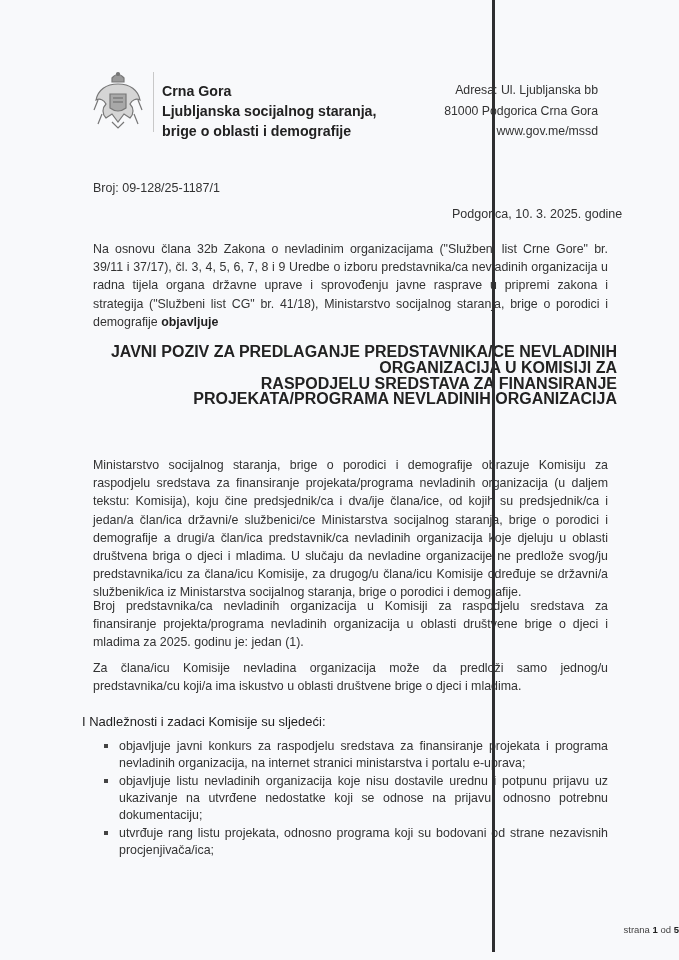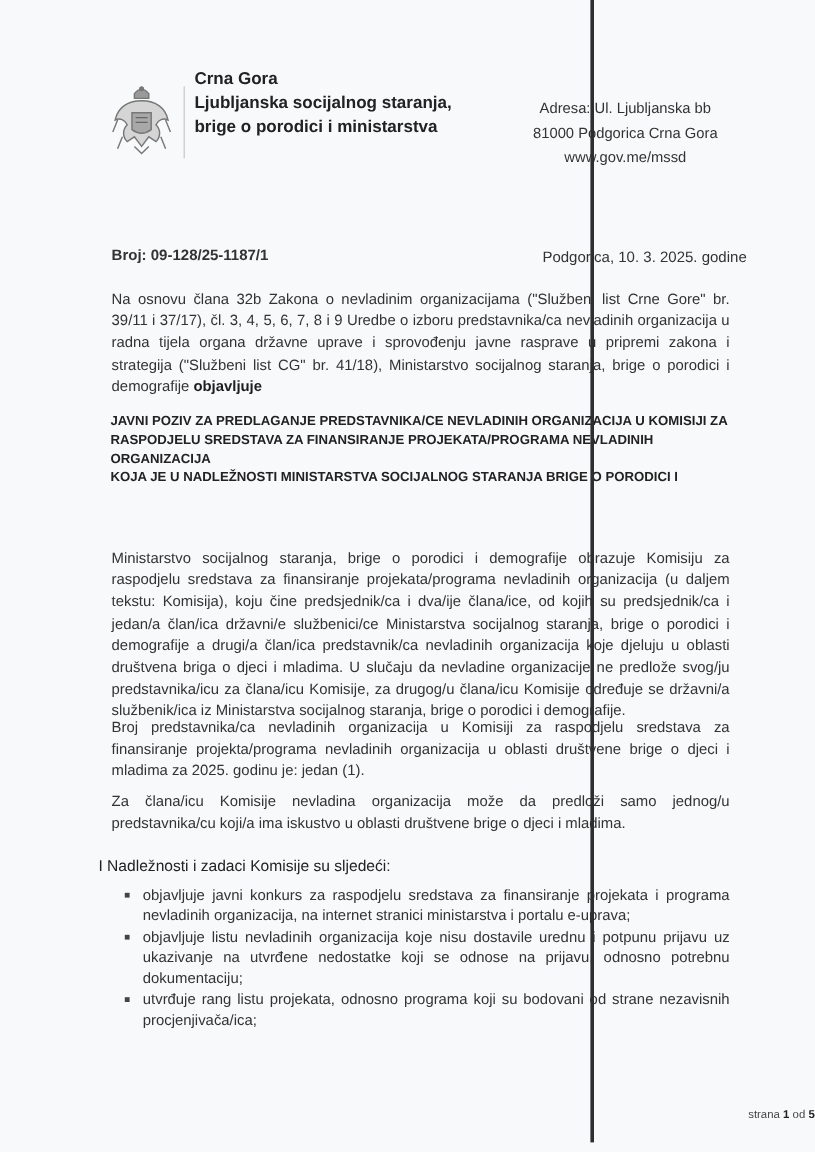--- a/index.html
+++ b/index.html
@@ -4,27 +4,27 @@
 <style>
   html, body { margin: 0; padding: 0; }
   body {
     width: 679px; height: 960px; background: #f7f8fa; position: relative; overflow: hidden;
     font-family: "Liberation Sans", sans-serif; color: #2a2a2a;
   }
   .page { position: absolute; left: 0; top: 0; width: 679px; height: 960px; background: #f8f9fb; }
   .scan-line { position: absolute; left: 492px; top: 0; width: 3px; height: 952px; background: #2e2e30; }
   .crest { position: absolute; left: 92px; top: 70px; width: 52px; height: 60px; }
   .hdr-sep { position: absolute; left: 153px; top: 72px; width: 1px; height: 60px; background: #c8c8c8; }
-  .hdr-title { position: absolute; left: 162px; top: 56px; font-size: 14.2px; font-weight: bold; line-height: 20px; color: #222; }
-  .hdr-addr { position: absolute; right: 81px; top: 80px; font-size: 12.3px; line-height: 20.5px; text-align: center; color: #333; }
-  .broj { position: absolute; left: 93px; top: 206px; font-size: 12.5px; color: #333; font-weight: bold; }
+  .hdr-title { position: absolute; left: 162px; top: 81px; font-size: 14.2px; font-weight: bold; line-height: 20px; color: #222; }
+  .hdr-addr { position: absolute; right: 81px; top: 80px; font-size: 12.3px; line-height: 20.5px; text-align: right; color: #333; }
+  .broj { position: absolute; left: 93px; top: 181px; font-size: 12.5px; color: #333; }
   .date { position: absolute; left: 452px; top: 207px; font-size: 12.5px; color: #333; }
   .para { position: absolute; left: 93px; width: 515px; font-size: 12.4px; line-height: 18.2px; text-align: justify; color: #333; }
   .para b { color: #1e1e1e; }
-  .heading { position: absolute; left: 92px; width: 525px; top: 344px; font-size: 11px; font-weight: bold; line-height: 15.8px; text-align: left; color: #222; }
+  .heading { position: absolute; left: 92px; width: 525px; top: 344px; font-size: 16px; font-weight: bold; line-height: 15.8px; text-align: right; color: #222; }
   .section-title { position: absolute; left: 82px; top: 714px; font-size: 13px; font-weight: normal; color: #222; }
   ul.tasks { position: absolute; left: 93px; top: 738px; width: 515px; margin: 0; padding: 0; list-style: none; }
   ul.tasks li { position: relative; padding-left: 26px; font-size: 12.4px; line-height: 17.2px; text-align: justify; color: #333; margin-bottom: 0.5px; }
   ul.tasks li .bullet { position: absolute; left: 11px; top: 6px; width: 4px; height: 4px; background: #444; }
   .footer { position: absolute; left: 0; width: 679px; top: 924px; text-align: right; font-size: 9.5px; color: #444; }
   .footer b { color: #222; }
 </style>
 </head>
 <body>
 
@@ -41,41 +41,40 @@
         <path d="M6 30 L2 40 M46 30 L50 40 M10 44 L6 54 M42 44 L46 54"></path>
         <path d="M20 52 L26 58 L32 52"></path>
       </g>
     </svg>
   </div>
   <div class="hdr-sep"></div>
 
   <div class="hdr-title">
     <div>Crna Gora</div>
     <div>Ljubljanska socijalnog staranja,</div>
-    <div>brige o porodici i ministarstva</div>
+    <div>brige o oblasti i demografije</div>
   </div>
 
   <div class="hdr-addr">
     <div>Adresa: Ul. Ljubljanska bb</div>
     <div>81000 Podgorica Crna Gora</div>
     <div>www.gov.me/mssd</div>
   </div>
 
   <div class="broj">Broj: 09-128/25-1187/1</div>
   <div class="date">Podgorica, 10. 3. 2025. godine</div>
 
   <div class="para" style="top:240px;">
     <span>Na osnovu člana 32b Zakona o nevladinim organizacijama ("Službeni list Crne Gore" br. 39/11 i 37/17), čl. 3, 4, 5, 6, 7, 8 i 9 Uredbe o izboru predstavnika/ca nevladinih organizacija u radna tijela organa državne uprave i sprovođenju javne rasprave u pripremi zakona i strategija ("Službeni list CG" br. 41/18), Ministarstvo socijalnog staranja, brige o porodici i demografije</span>
     <b>objavljuje</b>
   </div>
 
   <div class="heading">
     <div>JAVNI POZIV ZA PREDLAGANJE PREDSTAVNIKA/CE NEVLADINIH ORGANIZACIJA U KOMISIJI ZA</div>
     <div>RASPODJELU SREDSTAVA ZA FINANSIRANJE PROJEKATA/PROGRAMA NEVLADINIH ORGANIZACIJA</div>
-    <div>KOJA JE U NADLEŽNOSTI MINISTARSTVA SOCIJALNOG STARANJA BRIGE O PORODICI I</div>
   </div>
 
   <div class="para" style="top:456px;">Ministarstvo socijalnog staranja, brige o porodici i demografije obrazuje Komisiju za raspodjelu sredstava za finansiranje projekata/programa nevladinih organizacija (u daljem tekstu: Komisija), koju čine predsjednik/ca i dva/ije člana/ice, od kojih su predsjednik/ca i jedan/a član/ica državni/e službenici/ce Ministarstva socijalnog staranja, brige o porodici i demografije a drugi/a član/ica predstavnik/ca nevladinih organizacija koje djeluju u oblasti društvena briga o djeci i mladima. U slučaju da nevladine organizacije ne predlože svog/ju predstavnika/icu za člana/icu Komisije, za drugog/u člana/icu Komisije određuje se državni/a službenik/ica iz Ministarstva socijalnog staranja, brige o porodici i demografije.</div>
   <div class="para" style="top:597px;">Broj predstavnika/ca nevladinih organizacija u Komisiji za raspodjelu sredstava za finansiranje projekta/programa nevladinih organizacija u oblasti društvene brige o djeci i mladima za 2025. godinu je: jedan (1).</div>
   <div class="para" style="top:659px;">Za člana/icu Komisije nevladina organizacija može da predloži samo jednog/u predstavnika/cu koji/a ima iskustvo u oblasti društvene brige o djeci i mladima.</div>
 
   <div class="section-title">I Nadležnosti i zadaci Komisije su sljedeći:</div>
 
   <ul class="tasks">
     <li>

